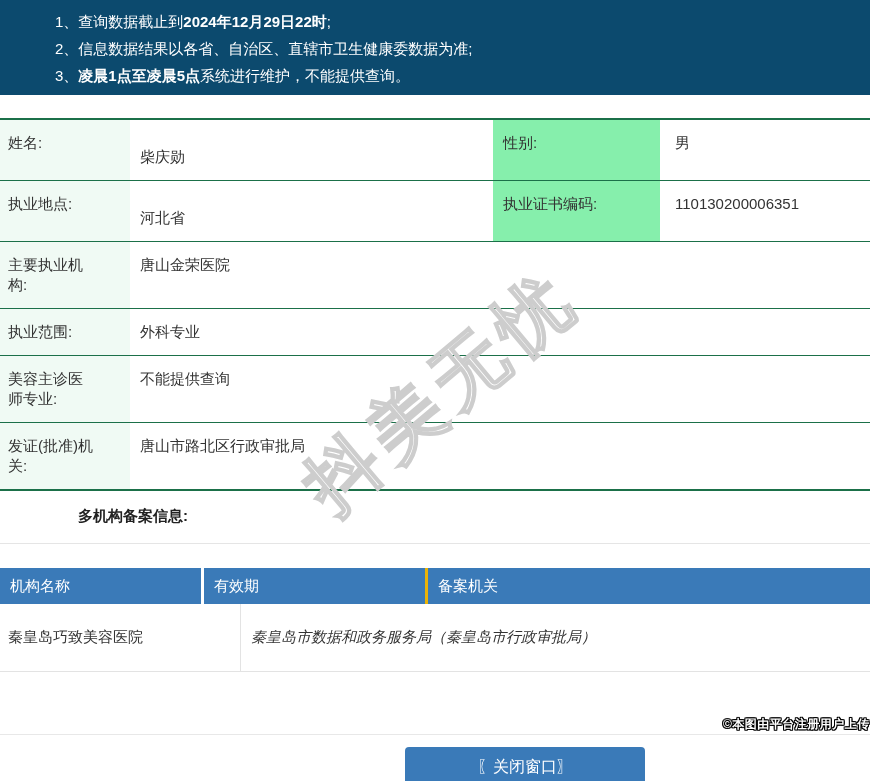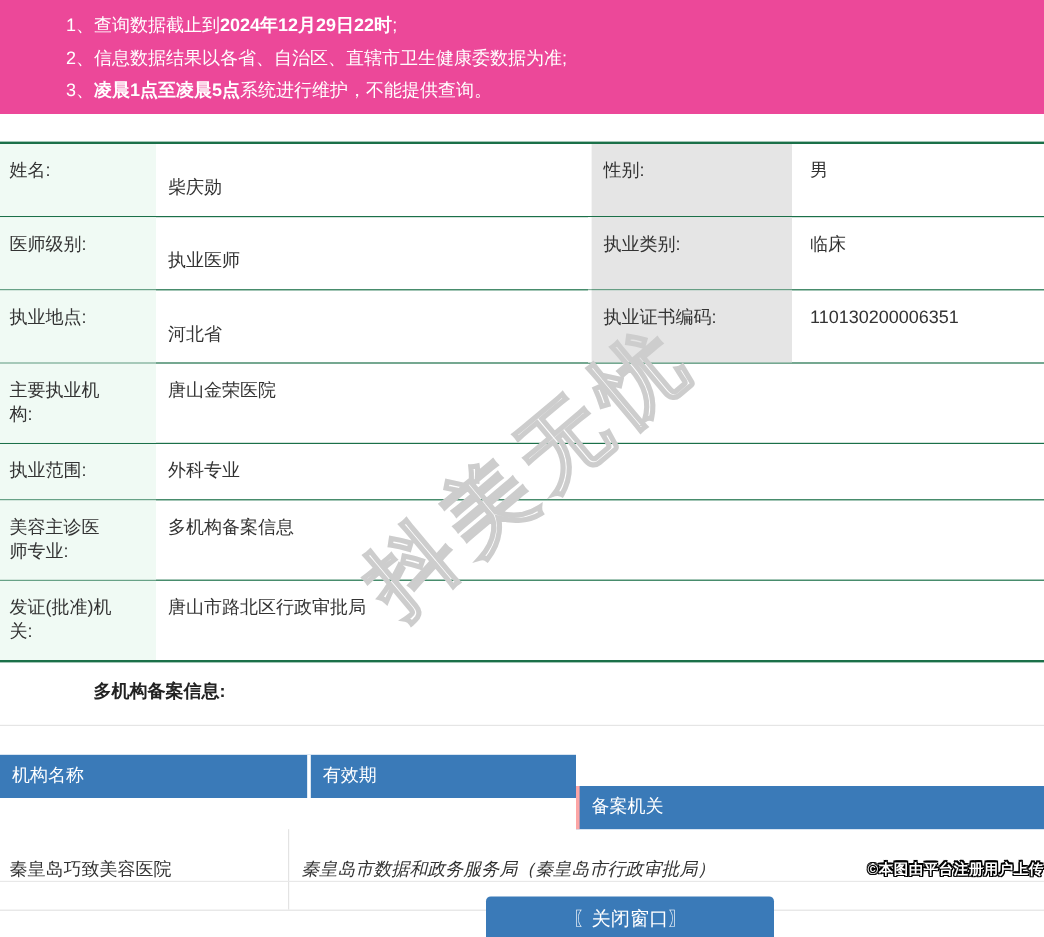--- a/index.html
+++ b/index.html
@@ -4,54 +4,54 @@
 <style>
   html,body{margin:0;padding:0;}
   body{
     width:870px;height:781px;overflow:hidden;position:relative;
     background:#ffffff;
     font-family:"Liberation Sans","DejaVu Sans",sans-serif;
     color:#333;
   }
   
   .banner{
-    background:#ec4899;height:95px;box-sizing:border-box;
+    background:#0c4a6e;height:95px;box-sizing:border-box;
     padding-top:8px;color:#fff;font-size:15px;
   }
   .banner-line{line-height:27px;padding-left:55px;white-space:nowrap;}
   .banner-line b{font-weight:bold;}
   
   .profile{
     margin-top:23px;
     border-top:2px solid #1b7049;
     border-bottom:2px solid #1b7049;
   }
   .p-row{display:flex;border-bottom:1px solid #1b7049;font-size:15px;line-height:20px;}
   .p-row:last-child{border-bottom:none;}
   .p-row>div{box-sizing:border-box;}
   .lbl{width:130px;background:#f0faf4;padding:13px 37px 13px 8px;}
   .val{width:360px;padding:27px 8px 13px 10px;}
-  .lbl2{width:170px;background:#e5e5e5;border-left:3px solid #fff;padding:13px 8px 13px 10px;}
+  .lbl2{width:170px;background:#86efac;border-left:3px solid #fff;padding:13px 8px 13px 10px;}
   .val2{flex:1;padding:13px 8px 13px 15px;}
   .valwide{flex:1;padding:13px 8px 13px 10px;}
   
   .section-title{
     margin-top:15px;padding-left:78px;
     font-weight:bold;font-size:15px;color:#222;line-height:20px;
   }
   .hr1{margin-top:17px;border-top:1px solid #e5e5e5;height:0;}
   .org-table{margin-top:24px;font-size:15px;}
   .org-head{display:flex;color:#fff;}
   .org-head>div{
     background:#3a7ab8;height:36px;line-height:36px;
     padding-left:10px;box-sizing:border-box;
   }
-  .oc1{width:256px;}
+  .oc1{width:201px;}
   .oc2{width:224px;border-left:3px solid #fff;}
-  .oc3{flex:1;border-left:3px solid #fca5a5;margin-top:26px;}
+  .oc3{flex:1;border-left:3px solid #eab308;}
   .org-row{display:flex;border-bottom:1px solid #e3e3e3;}
   .org-row>div{box-sizing:border-box;}
   .od1{width:240px;display:flex;align-items:center;padding-left:8px;}
   .od2{width:224px;border-left:1px solid #e3e3e3;padding:9px 0 9px 10px;line-height:25px;}
   .od3{flex:1;border-left:1px solid #e3e3e3;display:flex;align-items:center;padding-left:10px;font-style:italic;}
   .org-row{height:67px;}
   
   .watermark{
     position:absolute;left:240px;top:345px;width:400px;height:90px;
     text-align:center;transform:rotate(-40deg);
@@ -85,42 +85,36 @@
 </div>
 
 <div class="profile">
   <div class="p-row">
     <div class="lbl">姓名:</div>
     <div class="val">柴庆勋</div>
     <div class="lbl2">性别:</div>
     <div class="val2">男</div>
   </div>
   <div class="p-row">
-    <div class="lbl">医师级别:</div>
-    <div class="val">执业医师</div>
-    <div class="lbl2">执业类别:</div>
-    <div class="val2">临床</div>
-  </div>
-  <div class="p-row">
     <div class="lbl">执业地点:</div>
     <div class="val">河北省</div>
     <div class="lbl2">执业证书编码:</div>
     <div class="val2">110130200006351</div>
   </div>
   <div class="p-row">
     <div class="lbl">主要执业机构:</div>
     <div class="valwide">唐山金荣医院</div>
   </div>
   <div class="p-row">
     <div class="lbl">执业范围:</div>
     <div class="valwide">外科专业</div>
   </div>
   <div class="p-row">
     <div class="lbl">美容主诊医师专业:</div>
-    <div class="valwide">多机构备案信息</div>
+    <div class="valwide">不能提供查询</div>
   </div>
   <div class="p-row">
     <div class="lbl">发证(批准)机关:</div>
     <div class="valwide">唐山市路北区行政审批局</div>
   </div>
 </div>
 
 <div class="section-title">多机构备案信息:</div>
 <div class="hr1"></div>
 

